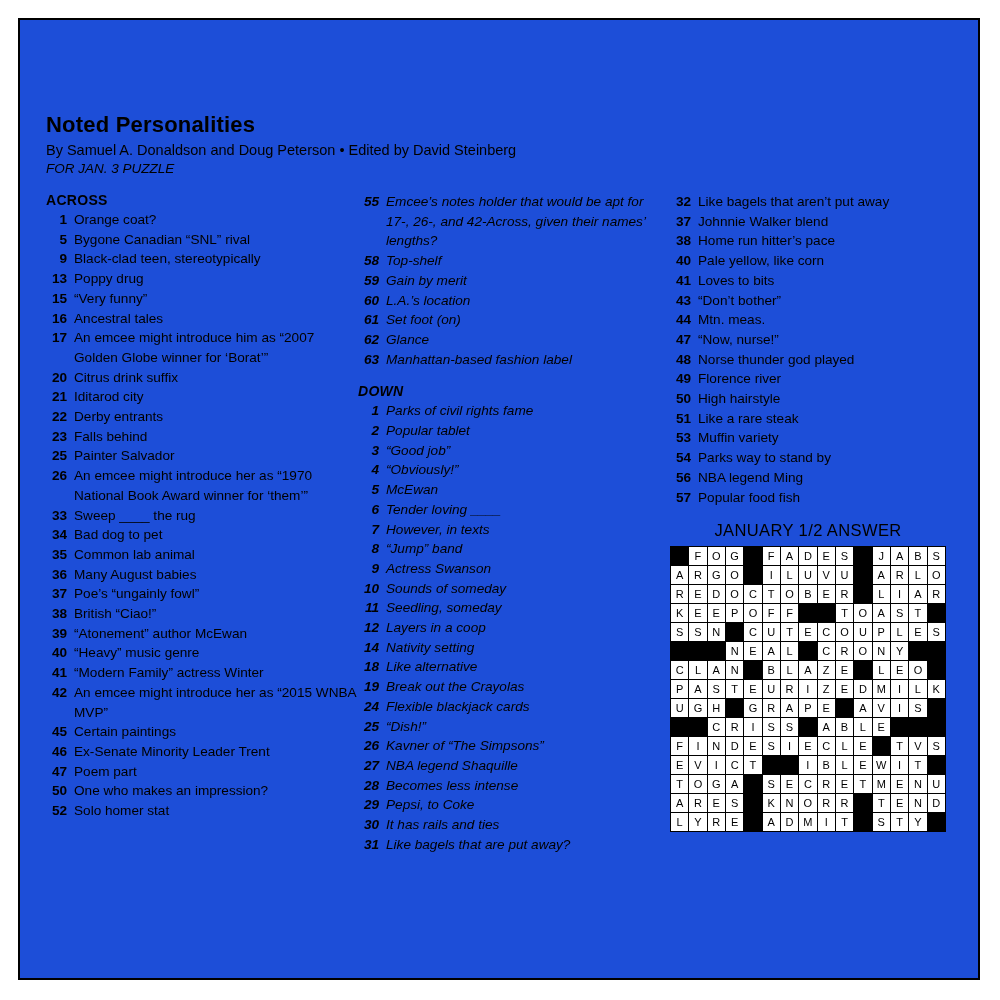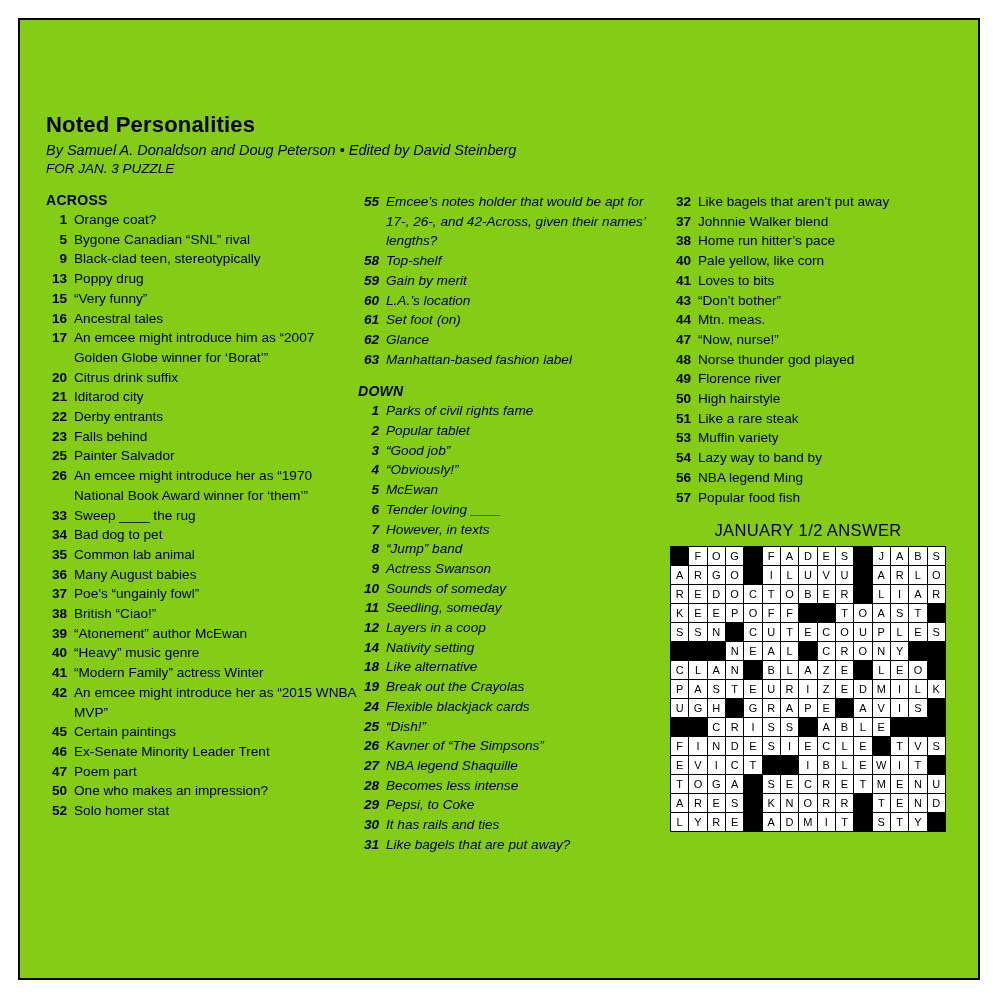--- a/index.html
+++ b/index.html
@@ -15,40 +15,39 @@
     overflow: hidden;
   }
   .page {
     position: absolute;
     left: 18px;
     top: 18px;
     width: 962px;
     height: 962px;
     border: 2px solid #000000;
     box-sizing: border-box;
-    background: #84cc16;
+    background: #1d4ed8;
   }
   .inner {
     position: absolute;
     left: 26px;
     top: 92px;
     width: 900px;
   }
   .title {
     font-size: 22px;
     font-weight: bold;
     letter-spacing: 0.2px;
     margin: 0 0 4px 0;
   }
   .byline {
     font-size: 14.5px;
     margin: 0 0 3px 0;
   }
   .byline .ital {
-    font-style: italic;
   }
   .puzzle-date {
     font-size: 13.5px;
     margin: 0 0 16px 0;
     font-style: italic;
   }
 
   .columns {
     display: flex;
     gap: 0px;
@@ -436,21 +435,21 @@
           <li>
               <span class="num">51</span>
               <span class="txt">Like a rare steak</span>
             </li>
           <li>
               <span class="num">53</span>
               <span class="txt">Muffin variety</span>
             </li>
           <li>
               <span class="num">54</span>
-              <span class="txt">Lazy way to band by</span>
+              <span class="txt">Parks way to stand by</span>
             </li>
           <li>
               <span class="num">56</span>
               <span class="txt">NBA legend Ming</span>
             </li>
           <li>
               <span class="num">57</span>
               <span class="txt">Popular food fish</span>
             </li>
         </ul>

